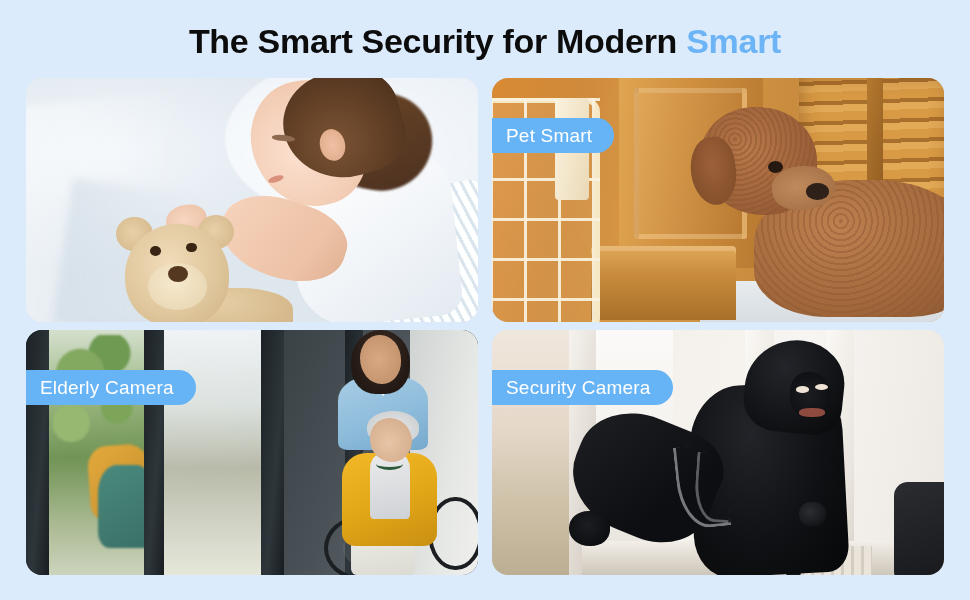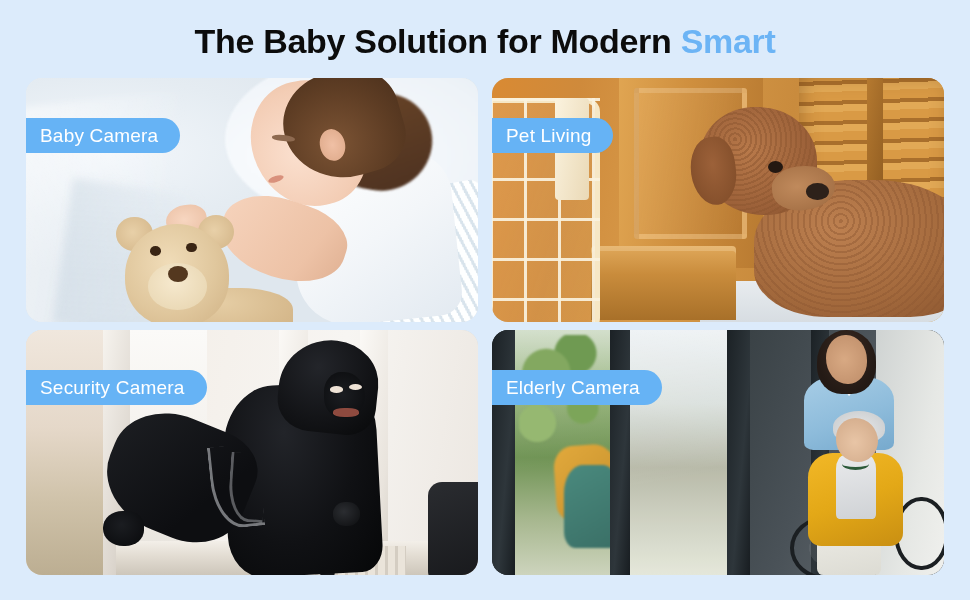--- a/index.html
+++ b/index.html
@@ -524,21 +524,21 @@
   .glove {
     position: absolute; left: 68%; top: 70%; width: 6%; height: 10%;
     background: radial-gradient(ellipse at 40% 40%, #2b2d31, #0c0d0f);
     border-radius: 46%;
   }
 </style>
 </head>
 <body>
 
 <div class="headline">
-  <span>The Baby Solution for Modern </span><span class="accent">Smart</span>
+  <span>The Smart Security for Modern </span><span class="accent">Smart</span>
 </div>
 
 <div class="grid">
 
   <div class="card">
     <div class="scene">
       <div class="baby-bg"></div>
       <div class="bed-fold-a"></div>
       <div class="bed-fold-b"></div>
       <div class="pillow"></div>
@@ -554,21 +554,20 @@
       <div class="baby-hand"></div>
       <div class="bear-ear-l"></div>
       <div class="bear-ear-r"></div>
       <div class="bear-body"></div>
       <div class="bear-head"></div>
       <div class="bear-muzzle"></div>
       <div class="bear-nose"></div>
       <div class="bear-eye-l"></div>
       <div class="bear-eye-r"></div>
     </div>
-    <div class="badge">Baby Camera</div>
   </div>
 
   <div class="card">
     <div class="scene">
       <div class="pet-bg"></div>
       <div class="louvers"></div>
       <div class="louver-split"></div>
       <div class="cabinet-door"></div>
       <div class="cabinet-panel"></div>
       <div class="floor"></div>
@@ -578,48 +577,21 @@
       <div class="dog-head"></div>
       <div class="dog-ear"></div>
       <div class="dog-muzzle"></div>
       <div class="dog-nose"></div>
       <div class="dog-eye"></div>
       <div class="crate"></div>
       <div class="crate-bars-v"></div>
       <div class="crate-bars-h"></div>
       <div class="crate-latch"></div>
     </div>
-    <div class="badge">Pet Living</div>
-  </div>
-
-  <div class="card">
-    <div class="scene">
-      <div class="sec-bg"></div>
-      <div class="sec-glass-l"></div>
-      <div class="sec-frame-a"></div>
-      <div class="sec-glass-m"></div>
-      <div class="sec-frame-b"></div>
-      <div class="sec-frame-c"></div>
-      <div class="sec-sill"></div>
-      <div class="sec-radiator"></div>
-      <div class="chair"></div>
-      <div class="crowbar"></div>
-      <div class="burg-torso"></div>
-      <div class="burg-arm"></div>
-      <div class="burg-hand"></div>
-      <div class="burg-string"></div>
-      <div class="burg-string2"></div>
-      <div class="glove"></div>
-      <div class="burg-hood"></div>
-      <div class="burg-face"></div>
-      <div class="burg-eye-l"></div>
-      <div class="burg-eye-r"></div>
-      <div class="burg-mouth"></div>
-    </div>
-    <div class="badge">Security Camera</div>
+    <div class="badge">Pet Smart</div>
   </div>
 
   <div class="card">
     <div class="scene">
       <div class="eld-bg"></div>
       <div class="eld-window eld-w1"></div>
       <div class="greenery"></div>
       <div class="garden-chair"></div>
       <div class="garden-person"></div>
       <div class="eld-window eld-w2"></div>
@@ -638,13 +610,40 @@
       <div class="eld-legs"></div>
       <div class="eld-cardigan"></div>
       <div class="eld-shirt"></div>
       <div class="eld-necklace"></div>
       <div class="eld-hair"></div>
       <div class="eld-head"></div>
     </div>
     <div class="badge">Elderly Camera</div>
   </div>
 
+  <div class="card">
+    <div class="scene">
+      <div class="sec-bg"></div>
+      <div class="sec-glass-l"></div>
+      <div class="sec-frame-a"></div>
+      <div class="sec-glass-m"></div>
+      <div class="sec-frame-b"></div>
+      <div class="sec-frame-c"></div>
+      <div class="sec-sill"></div>
+      <div class="sec-radiator"></div>
+      <div class="chair"></div>
+      <div class="crowbar"></div>
+      <div class="burg-torso"></div>
+      <div class="burg-arm"></div>
+      <div class="burg-hand"></div>
+      <div class="burg-string"></div>
+      <div class="burg-string2"></div>
+      <div class="glove"></div>
+      <div class="burg-hood"></div>
+      <div class="burg-face"></div>
+      <div class="burg-eye-l"></div>
+      <div class="burg-eye-r"></div>
+      <div class="burg-mouth"></div>
+    </div>
+    <div class="badge">Security Camera</div>
+  </div>
+
 </div>
 
 </body></html>

